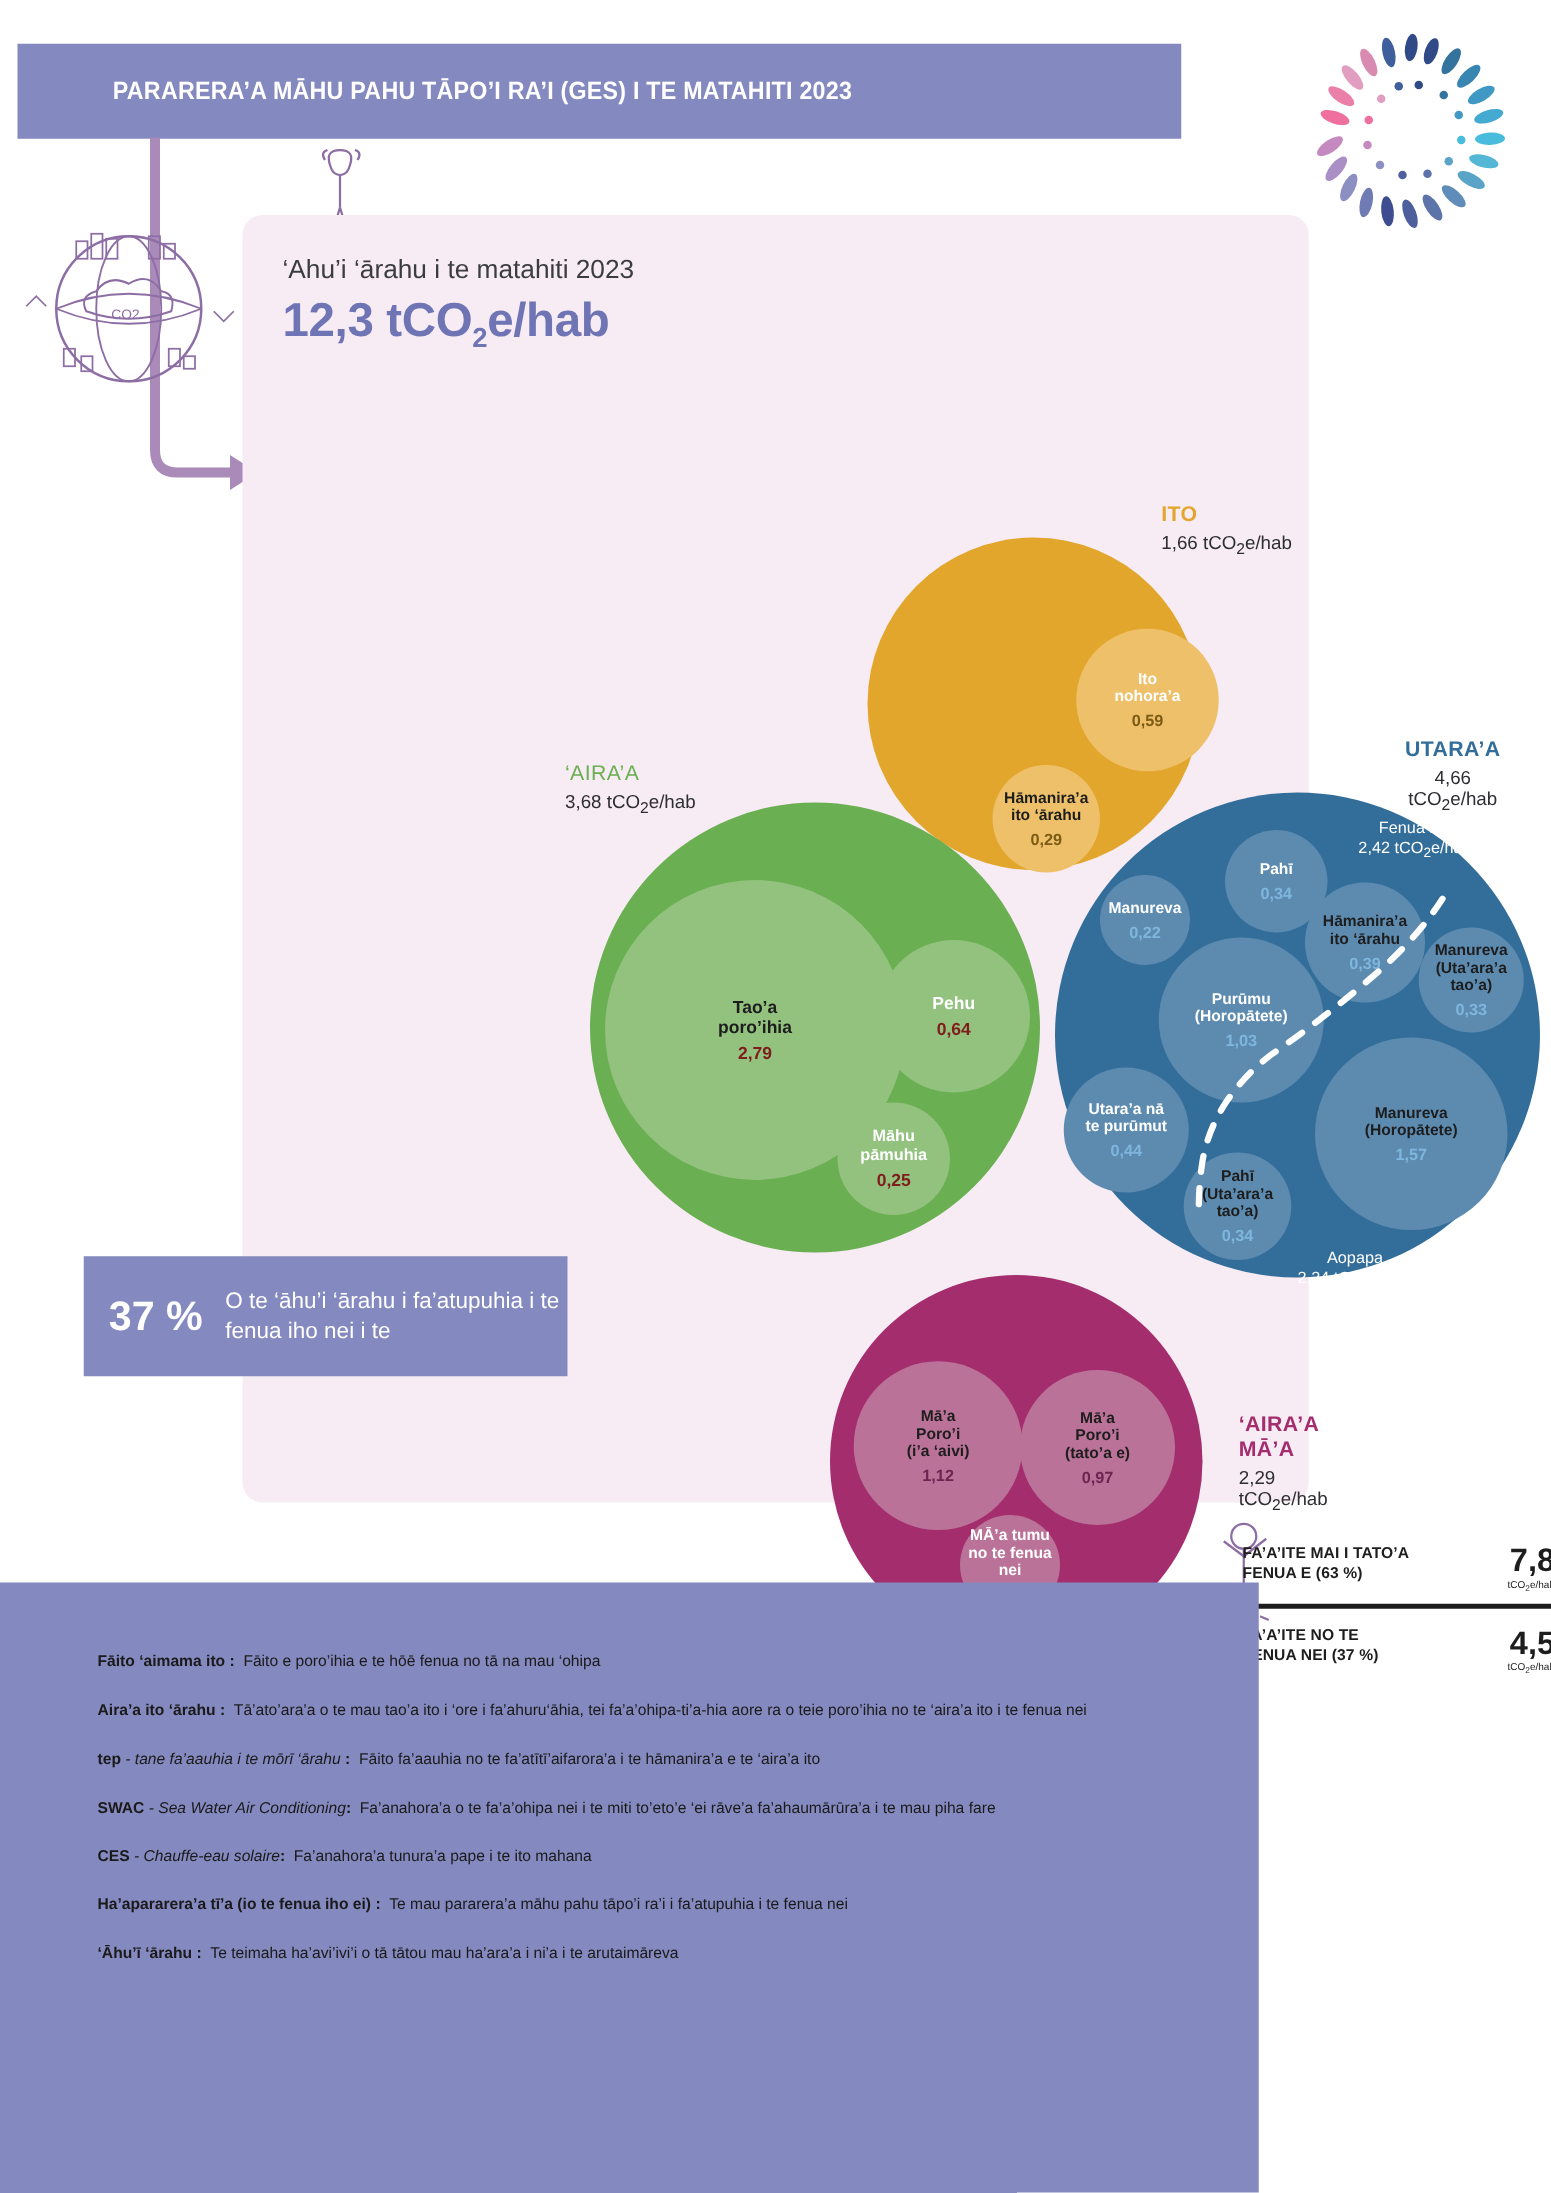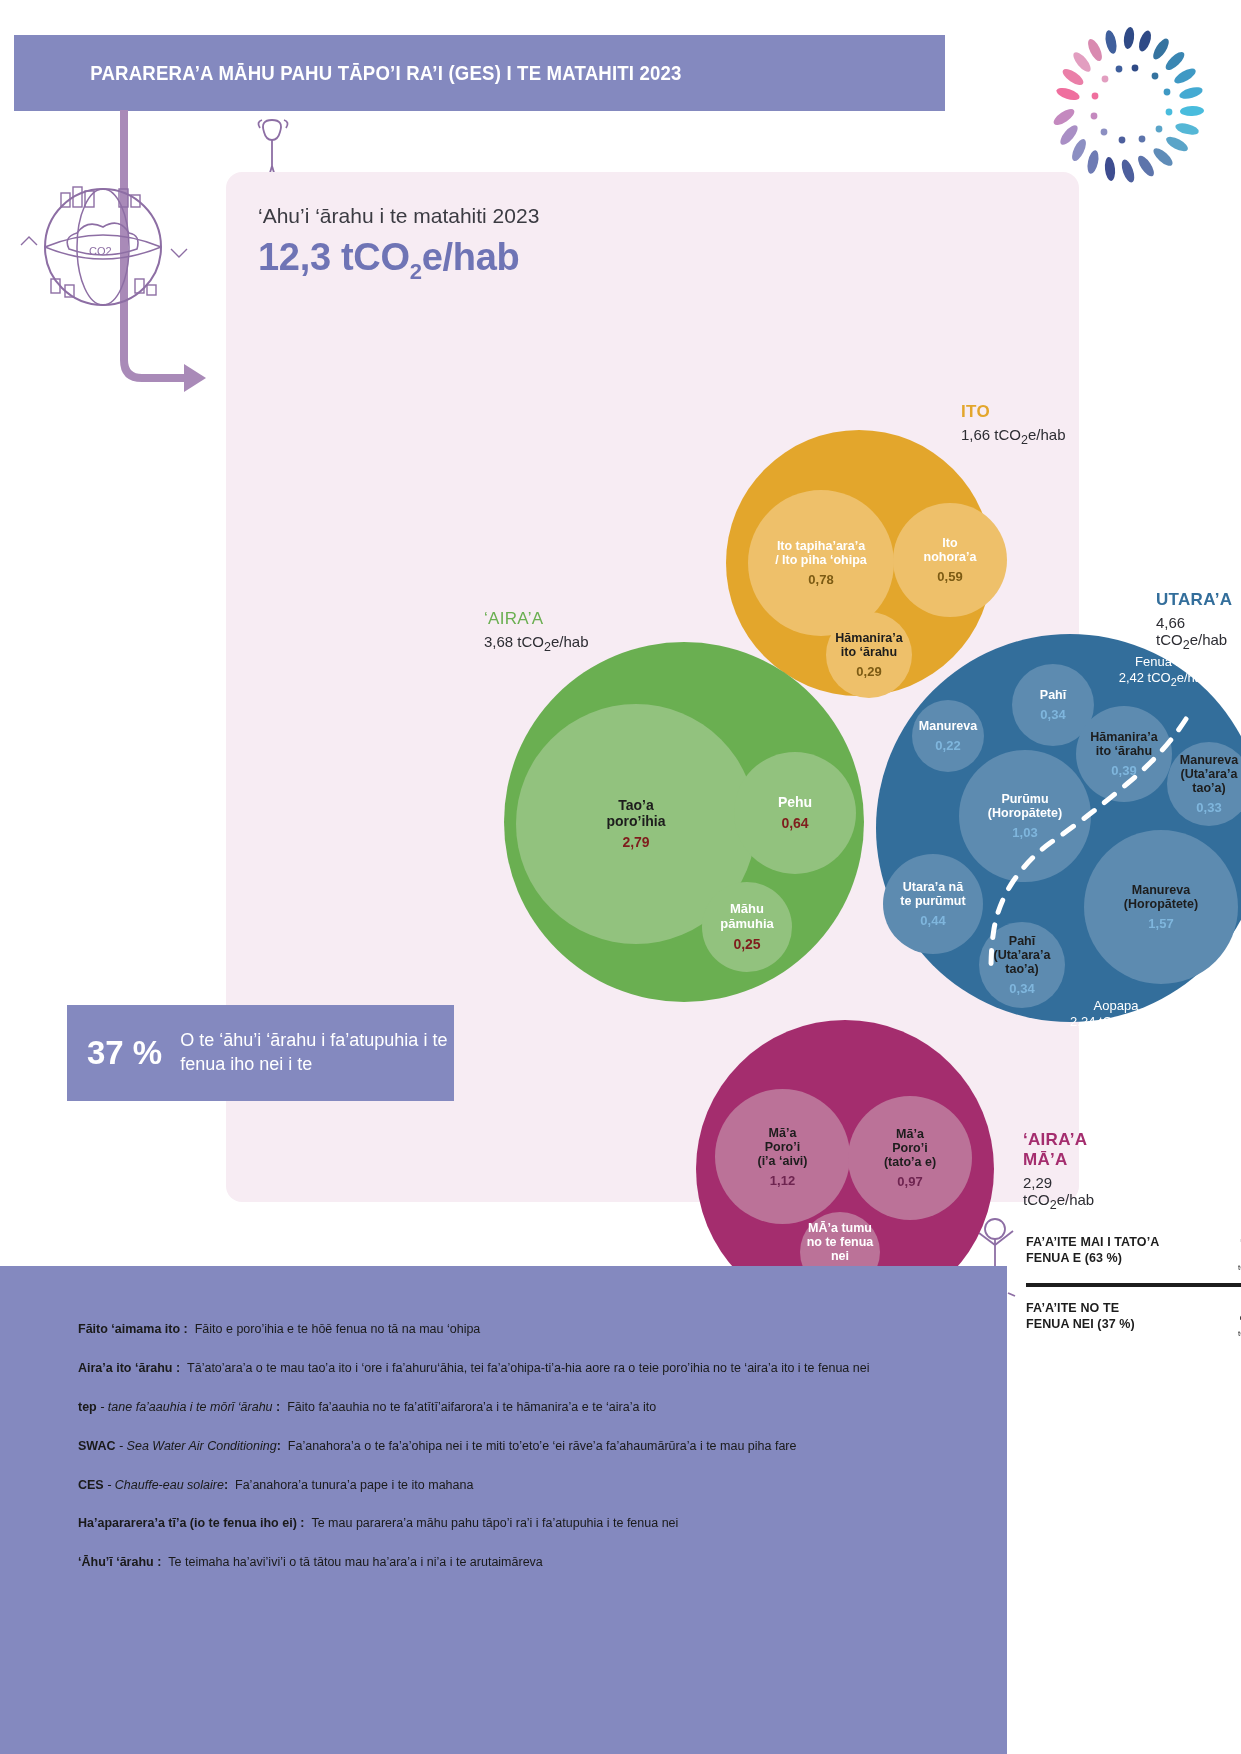--- a/index.html
+++ b/index.html
@@ -26,21 +26,21 @@
   
   .elbow { position:absolute; left:118px; top:110px; width:90px; height:290px; }
 
   
   .fig-top { position:absolute; left:250px; top:118px; width:46px; height:70px; }
   .fig-bottom { position:absolute; left:965px; top:1215px; width:60px; height:85px; }
   .globe-doodle { position:absolute; left:15px; top:175px; width:175px; height:150px; }
 
   
   .card {
-    position: absolute; left: 226px; top: 172px; width: 853px; height: 1030px;
+    position: absolute; left: 194px; top: 172px; width: 853px; height: 1030px;
     background: #f7ecf3; border-radius: 16px;
   }
   .card-kicker { position:absolute; left:32px; top:32px; font-size:21px; color:#3b3b42; }
   .card-big {
     position:absolute; left:32px; top:64px; font-size:38px; font-weight:700; color:#6f74b5;
     letter-spacing:-0.3px;
   }
   .card-big sub { font-size:22px; }
 
   
@@ -85,21 +85,21 @@
   .ut-manu2  { left:291px; top:108px; width:84px; height:84px; background:#5d8bb0; }
   .ut-puru   { left:83px;  top:116px; width:132px; height:132px; background:#5d8bb0; }
   .ut-manu3  { left:208px; top:196px; width:154px; height:154px; background:#5d8bb0; }
   .ut-utara  { left:7px;   top:220px; width:100px; height:100px; background:#5d8bb0; }
   .ut-pahi2  { left:103px; top:288px; width:86px;  height:86px;  background:#5d8bb0; }
   .ut-outer .lbl { font-size:12.5px; }
   .ut-outer .val { font-size:13px; color:#7fb6dd; }
   .lbl-white { color:#ffffff !important; }
   .lbl-dark  { color:#1d1d1d !important; }
 
-  .ut-head { position:absolute; left:930px; top:418px; }
+  .ut-head { position:absolute; left:930px; top:418px;text-align:center; }
   .ut-head .cat { font-size:17px; font-weight:700; color:#336e9b; letter-spacing:.3px; }
   .ut-head .amt { font-size:15px; color:#2d2d33; margin-top:4px; }
 
   .ut-sub-fenua { position:absolute; left:838px; top:482px; width:200px; text-align:center;
                   color:#ffffff; font-size:13px; line-height:1.25; }
   .ut-sub-aopapa { position:absolute; left:770px; top:826px; width:240px; text-align:center;
                    color:#ffffff; font-size:13px; line-height:1.25; }
 
   .ut-dash { position:absolute; left:650px; top:462px; width:388px; height:388px; pointer-events:none; }
 
@@ -248,24 +248,20 @@
   </svg>
 
   <div class="card">
 
     <div class="card-kicker">‘Ahu’i ‘ārahu i te matahiti 2023</div>
     <div class="card-big">
       <span>12,3 tCO</span><sub>2</sub><span>e/hab</span>
     </div>
 
     <div class="cluster ito-outer">
-      <div class="bub ito-a">
-        <div class="lbl">Ito tapiha’ara’a<br>/ Ito piha ‘ohipa</div>
-        <div class="val">0,78</div>
-      </div>
       <div class="bub ito-b">
         <div class="lbl">Ito<br>nohora’a</div>
         <div class="val">0,59</div>
       </div>
       <div class="bub ito-c">
         <div class="lbl">Hāmanira’a<br>ito ‘ārahu</div>
         <div class="val">0,29</div>
       </div>
     </div>
     <div class="ito-head">

